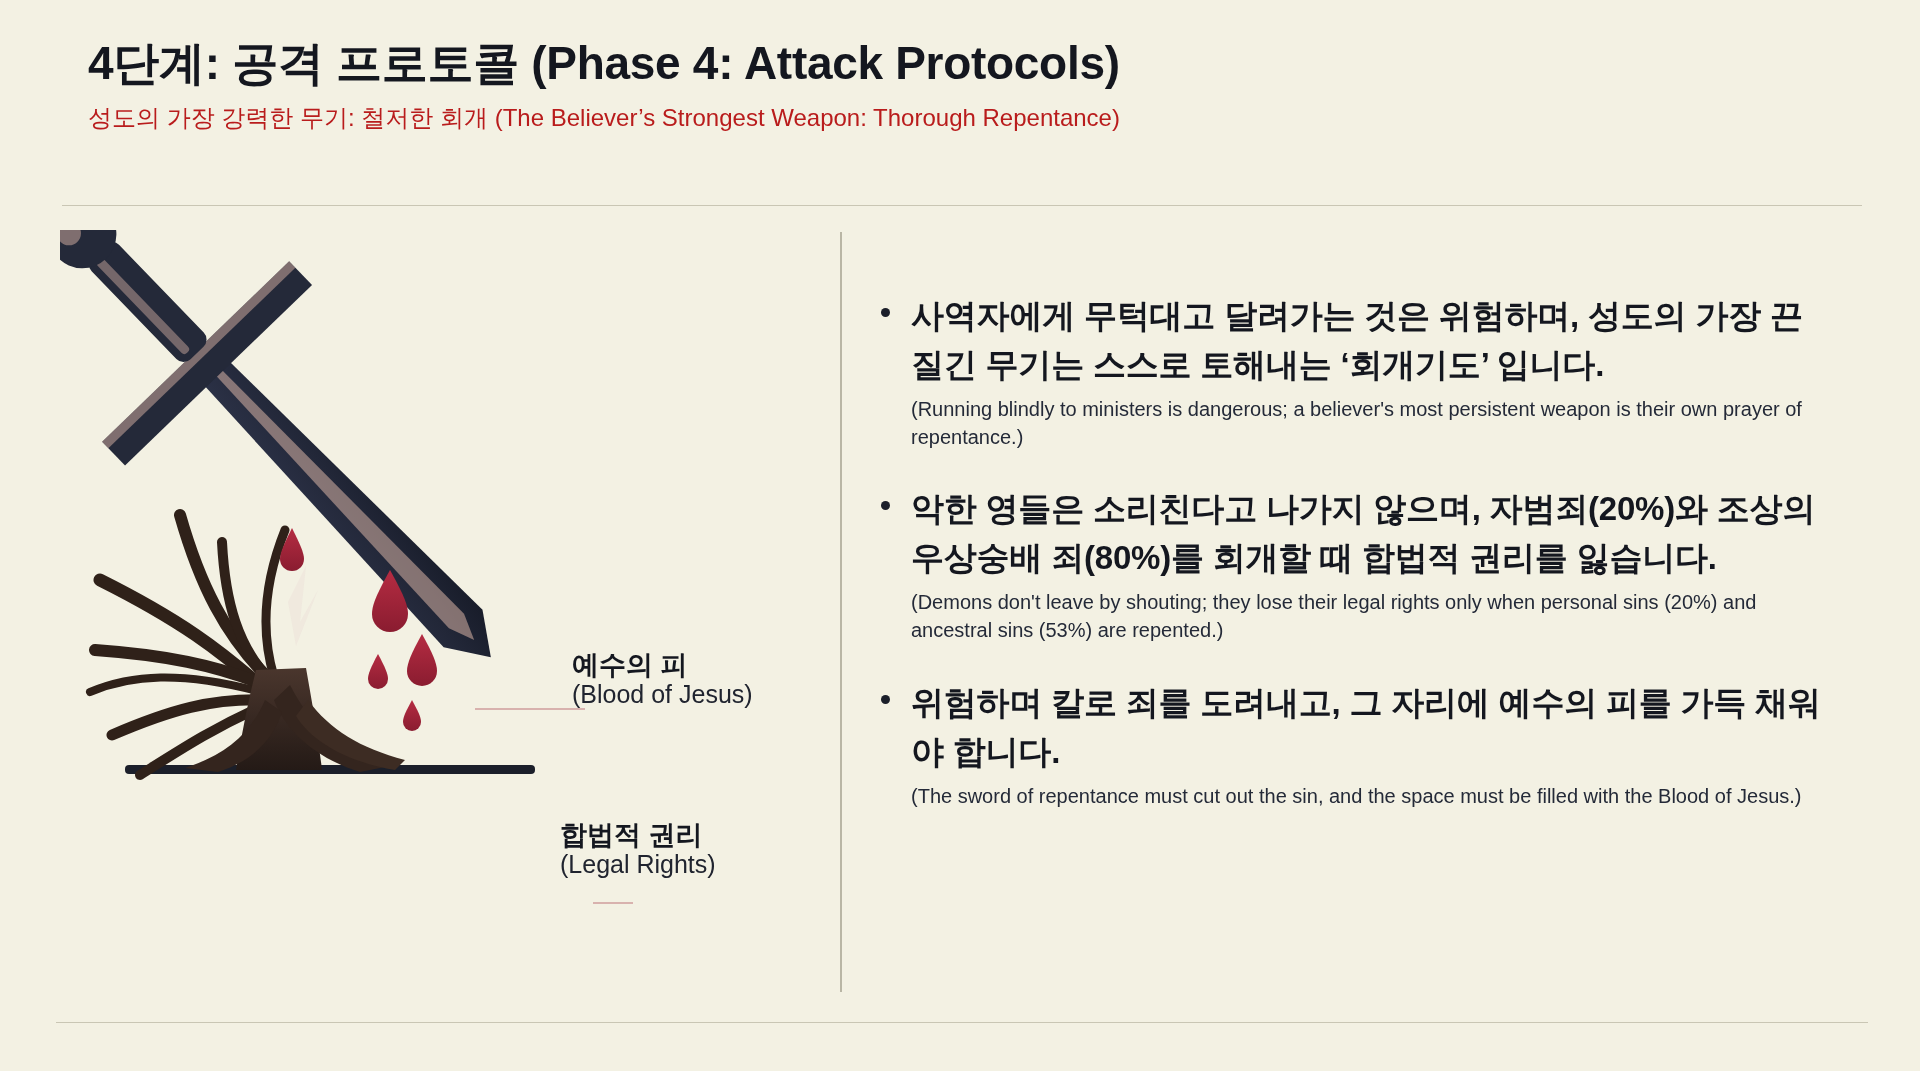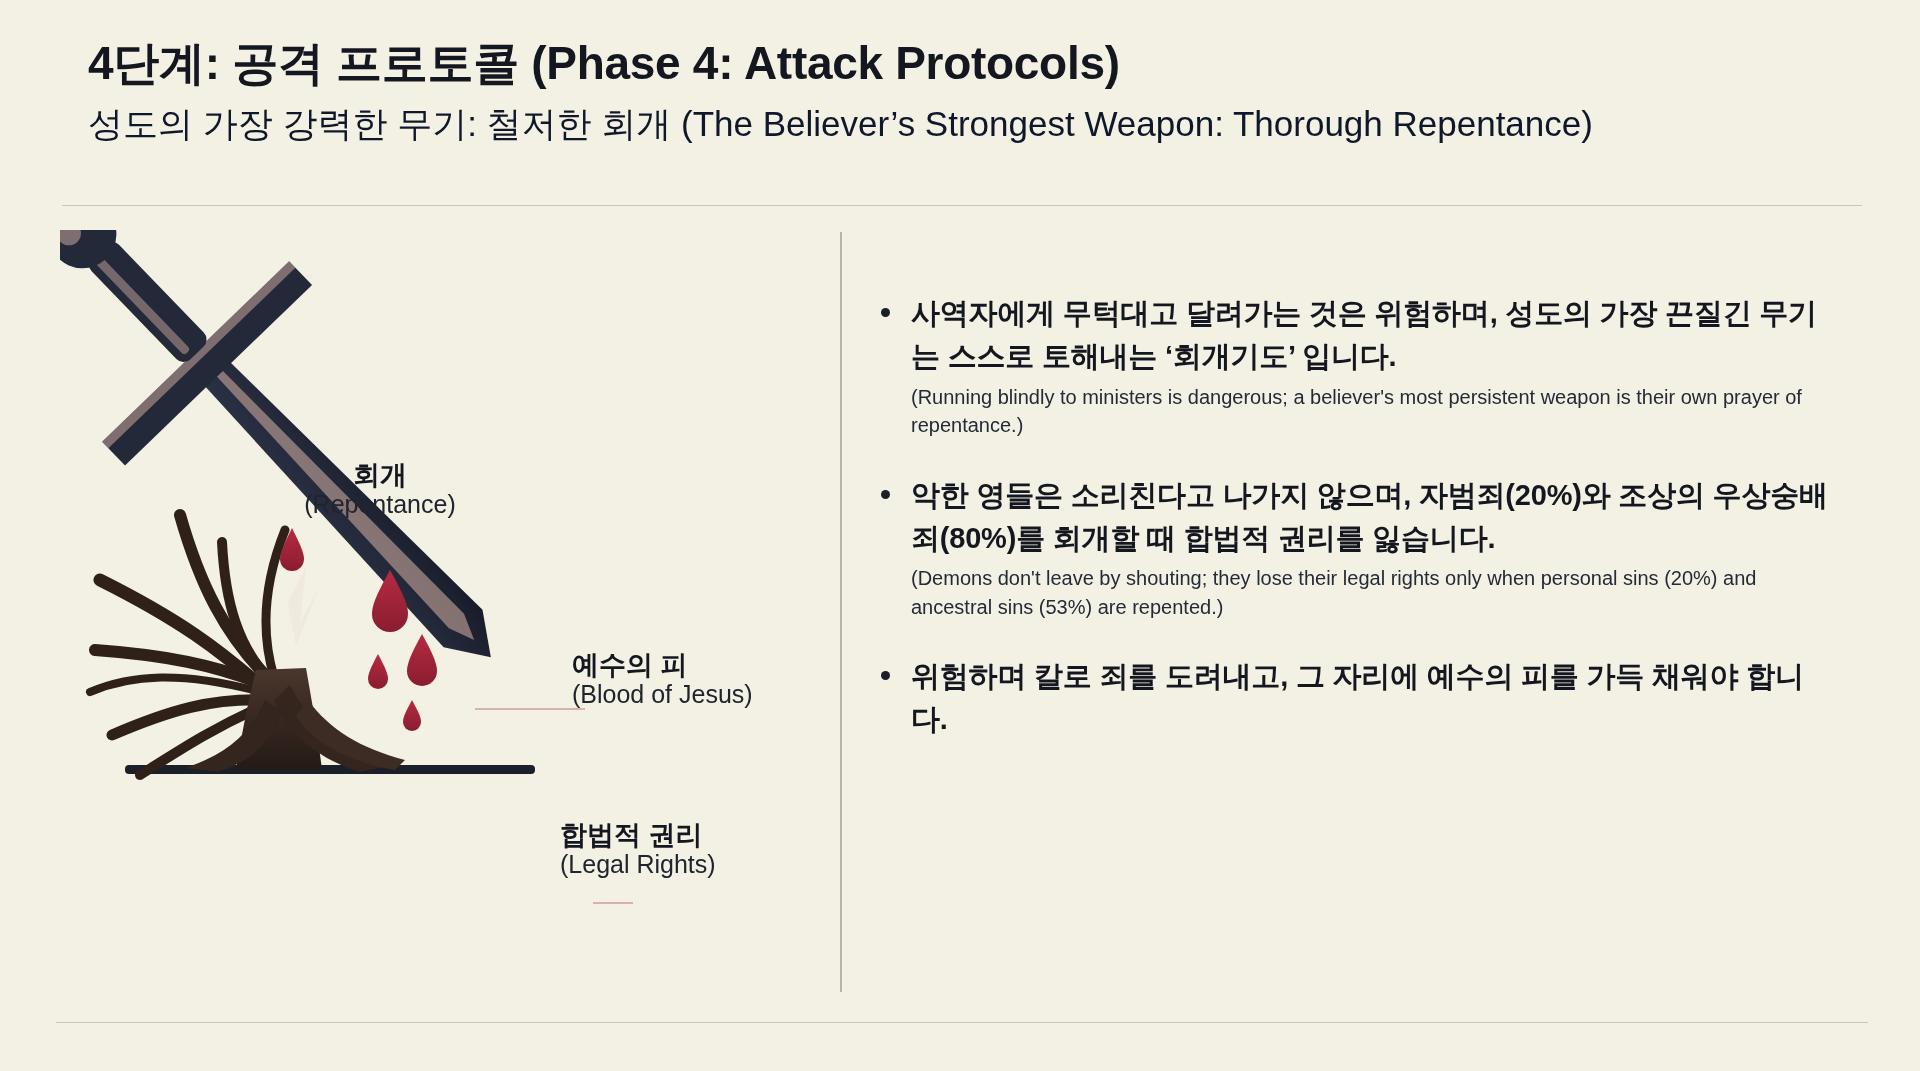--- a/index.html
+++ b/index.html
@@ -33,23 +33,23 @@
   .title {
     font-size: 46px;
     font-weight: 700;
     letter-spacing: -0.3px;
     color: #14171f;
     line-height: 1.12;
     white-space: nowrap;
   }
   .subtitle {
     margin-top: 14px;
-    font-size: 35px;
+    font-size: 24px;
     font-weight: 400;
-    color: #0f172a;
+    color: #b91c1c;
     line-height: 1.15;
     white-space: nowrap;
   }
   .header-rule {
     position: absolute;
     left: 62px;
     top: 205px;
     width: 1800px;
     height: 1px;
     background: #c9c6b4;
@@ -143,21 +143,21 @@
   .bullet .dot {
     position: absolute;
     left: 6px;
     top: 16px;
     width: 9px;
     height: 9px;
     border-radius: 50%;
     background: #1b1f2a;
   }
   .bullet .ko {
-    font-size: 29px;
+    font-size: 33px;
     font-weight: 700;
     line-height: 1.48;
     color: #14171f;
     letter-spacing: -0.2px;
   }
   .bullet .en {
     margin-top: 5px;
     font-size: 20px;
     font-weight: 400;
     line-height: 1.42;
@@ -244,24 +244,20 @@
         <path d="M232 298 C 240 314, 244 323, 244 329 a 12 12 0 0 1 -24 0 c 0 -6 4 -15 12 -31 Z" fill="url(#bloodGrad)"></path>
         <path d="M352 470 C 358 481, 361 487, 361 492 a 9 9 0 0 1 -18 0 c 0 -5 3 -11 9 -22 Z" fill="url(#bloodGrad)"></path>
       </g>
     </svg>
 
     <div class="leader leader-repentance"></div>
     <div class="leader leader-blood"></div>
 
   </div>
 
-  <div class="diag-label lbl-repentance">
-    <div class="ko">회개</div>
-    <div class="en">(Repentance)</div>
-  </div>
 
   <div class="diag-label lbl-blood">
     <div class="ko">예수의 피</div>
     <div class="en">(Blood of Jesus)</div>
   </div>
 
   <div class="diag-label lbl-legal">
     <div class="ko">합법적 권리</div>
     <div class="en">(Legal Rights)</div>
   </div>
@@ -276,19 +272,20 @@
 
     <div class="bullet">
       <span class="dot"></span>
       <div class="ko">악한 영들은 소리친다고 나가지 않으며, 자범죄(20%)와 조상의 우상숭배 죄(80%)를 회개할 때 합법적 권리를 잃습니다.</div>
       <div class="en">(Demons don't leave by shouting; they lose their legal rights only when personal sins (20%) and ancestral sins (53%) are repented.)</div>
     </div>
 
     <div class="bullet">
       <span class="dot"></span>
       <div class="ko">위험하며 칼로 죄를 도려내고, 그 자리에 예수의 피를 가득 채워야 합니다.</div>
+      <div class="en">(The sword of repentance must cut out the sin, and the space must be filled with the Blood of Jesus.)</div>
     </div>
 
   </div>
 
   <div class="footer-rule"></div>
 
 </div>
 
 </body></html>

